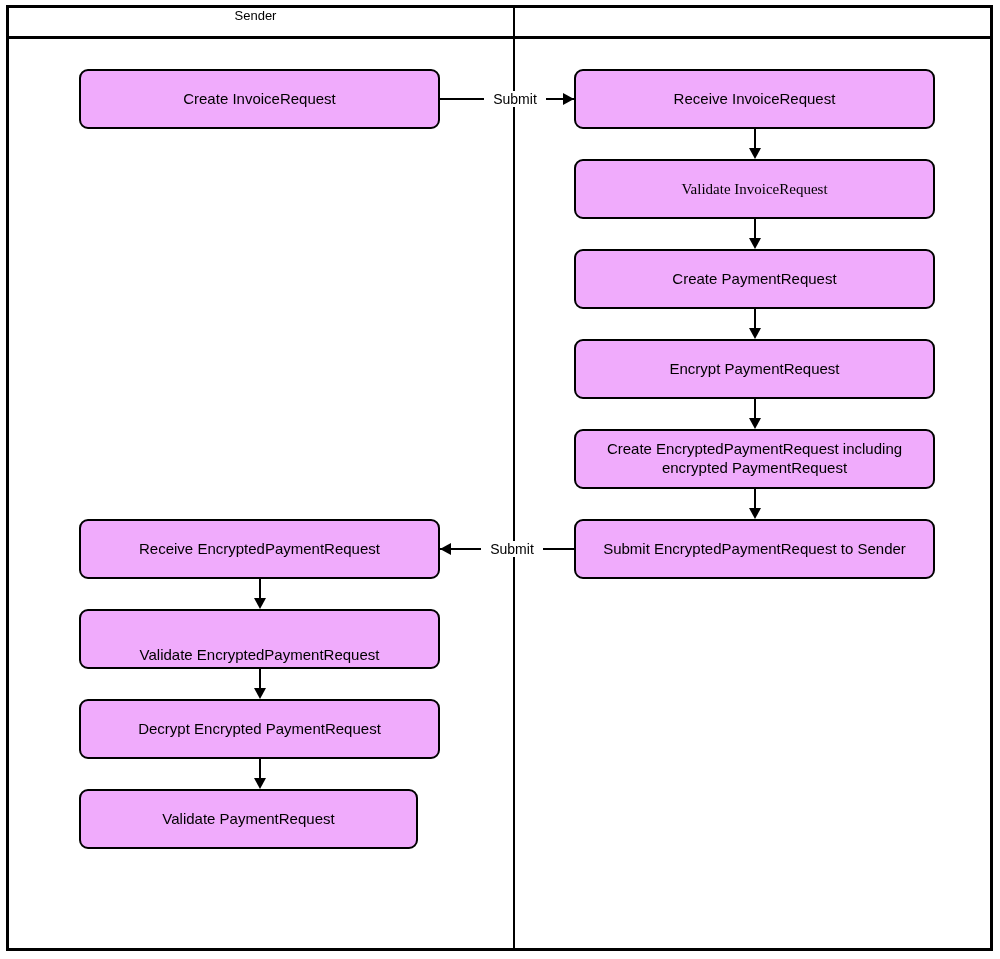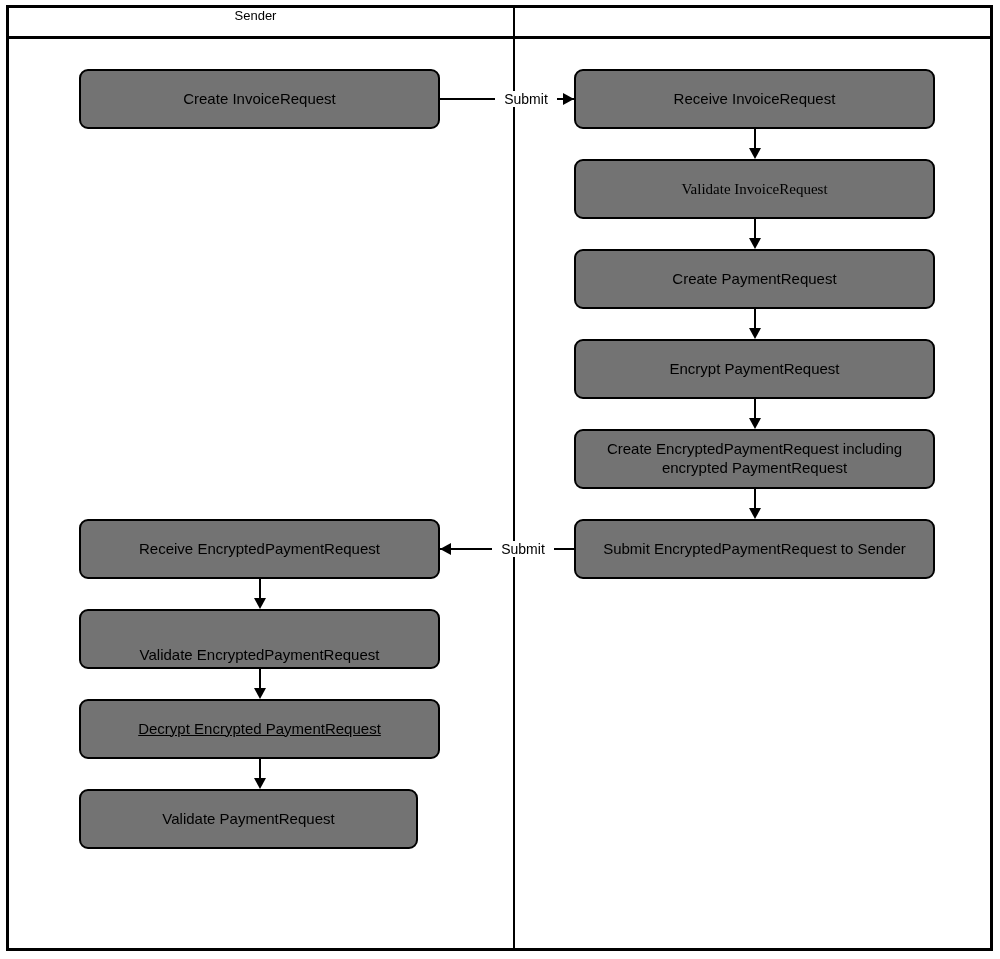--- a/index.html
+++ b/index.html
@@ -60,21 +60,21 @@
     height: 946px;
     background: #000000;
   }
 
   
   .node {
     position: absolute;
     box-sizing: border-box;
     border: 2px solid #000000;
     border-radius: 9px;
-    background: #737373;
+    background: #f0abfc;
     display: flex;
     align-items: center;
     justify-content: center;
     text-align: center;
     font-size: 15px;
     color: #000000;
     line-height: 1.25;
     padding: 2px 24px;
   }
   .node .label { display: block; }
@@ -117,21 +117,20 @@
   .edge-label {
     position: absolute;
     font-size: 14px;
     color: #000000;
     background: #ffffff;
     padding: 0 2px;
     line-height: 16px;
     height: 16px;
     white-space: nowrap;
     text-align: center;
-    margin-left: 11px;
   }
 </style>
 </head>
 <body>
 
 <div id="stage">
 
   <div class="pool"></div>
 
   <div class="lane-header-row"></div>
@@ -168,21 +167,21 @@
   </div>
 
   <div class="node" style="left:79px;  top:519px; width:361px; height:60px;">
     <span class="label">Receive EncryptedPaymentRequest</span>
   </div>
 
   <div class="node" style="left:79px;  top:609px; width:361px; height:60px;align-items:flex-end;">
     <span class="label">Validate EncryptedPaymentRequest</span>
   </div>
 
-  <div class="node" style="left:79px;  top:699px; width:361px; height:60px;text-decoration:underline;">
+  <div class="node" style="left:79px;  top:699px; width:361px; height:60px;">
     <span class="label">Decrypt Encrypted PaymentRequest</span>
   </div>
 
   <div class="node" style="left:79px;  top:789px; width:339px; height:60px;">
     <span class="label">Validate PaymentRequest</span>
   </div>
 
   <div class="hline" style="left:440px; top:98px; width:134px;"></div>
   <div class="arrow-right" style="left:563px; top:93px;"></div>
   <div class="edge-label" style="left:484px; top:91px; width:58px;">Submit</div>

